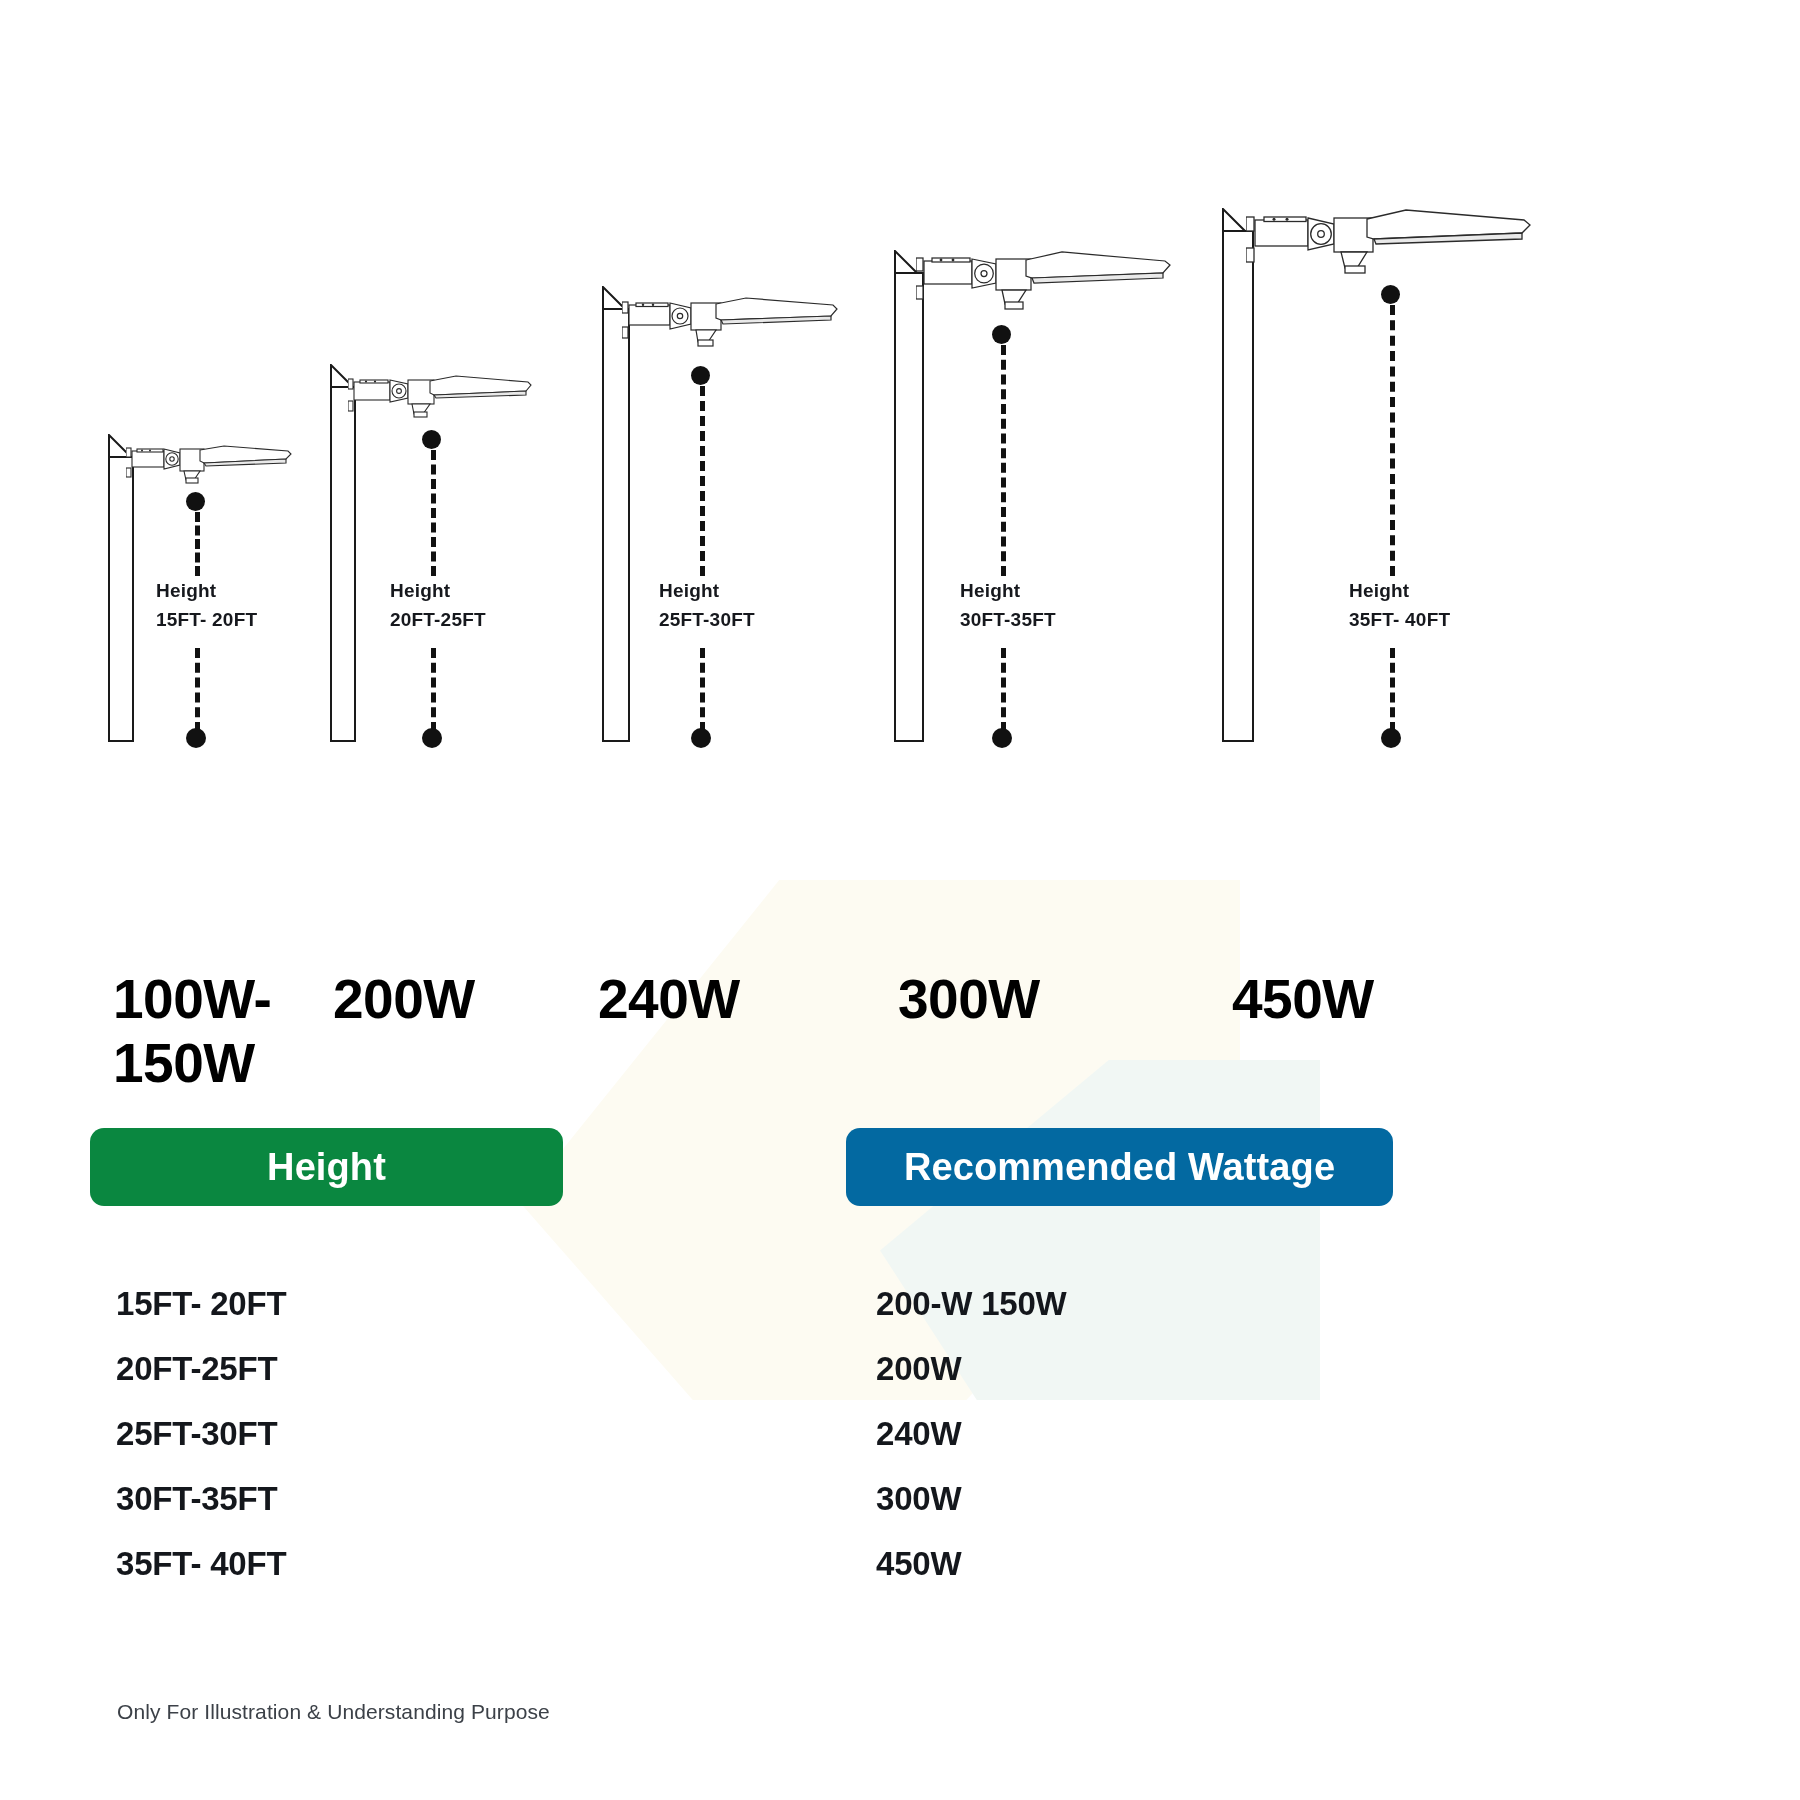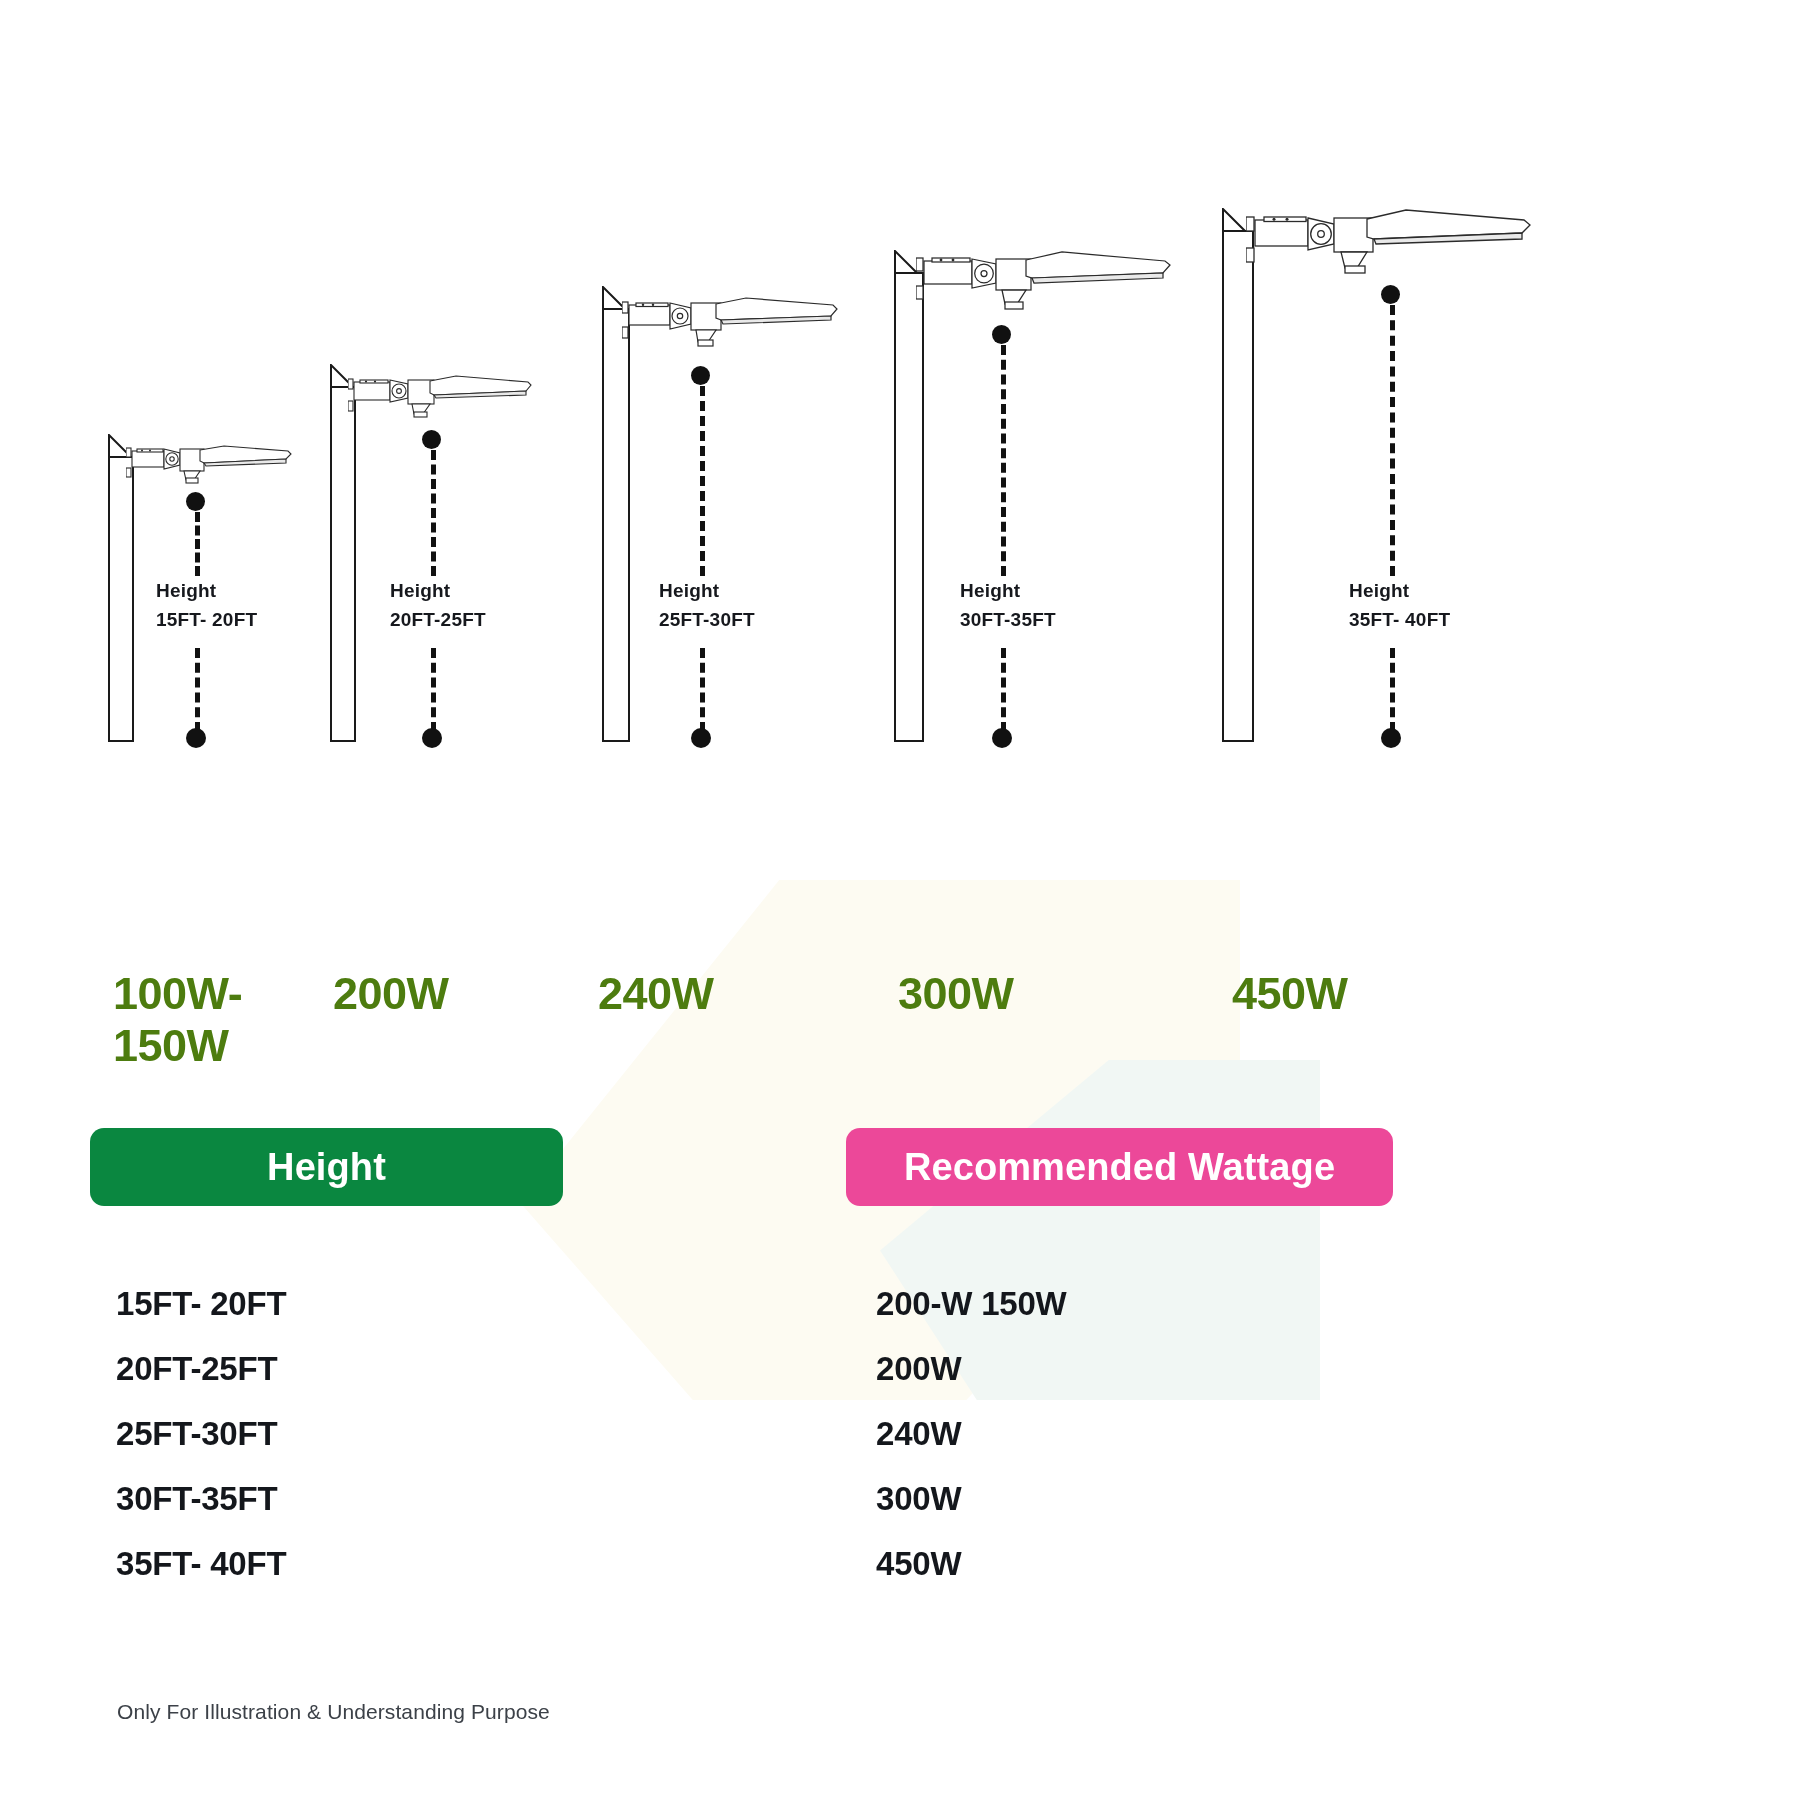--- a/index.html
+++ b/index.html
@@ -86,23 +86,23 @@
     color: #16181d;
     letter-spacing: 0.2px;
     line-height: 1.55;
     white-space: nowrap;
   }
 
   
   .watt-row { position: absolute; left: 0; top: 0; width: 1800px; z-index: 3; }
   .watt {
     position: absolute;
-    font-size: 45px;
+    font-size: 55px;
     font-weight: 800;
-    color: #4d7c0f;
+    color: #000000;
     letter-spacing: -0.5px;
     line-height: 1.16;
   }
 
   
   .pill {
     position: absolute;
     display: flex;
     align-items: center;
     justify-content: center;
@@ -354,21 +354,21 @@
     <div>150W</div>
   </div>
   <div class="watt" style="left:333px; top:968px;">200W</div>
   <div class="watt" style="left:598px; top:968px;">240W</div>
   <div class="watt" style="left:898px; top:968px;">300W</div>
   <div class="watt" style="left:1232px; top:968px;">450W</div>
 </div>
 
 <div class="pill" id="pill-height" style="background: rgb(10, 135, 64);">Height</div>
 
-<div class="pill" id="pill-wattage" style="background: #ec4899;">Recommended Wattage</div>
+<div class="pill" id="pill-wattage" style="background: #0369a1;">Recommended Wattage</div>
 
 <div class="table-area">
 
   <div class="trow">
     <div class="cell height-col">15FT- 20FT</div>
     <div class="cell watt-col">200-W 150W</div>
   </div>
 
   <div class="trow">
     <div class="cell height-col">20FT-25FT</div>

